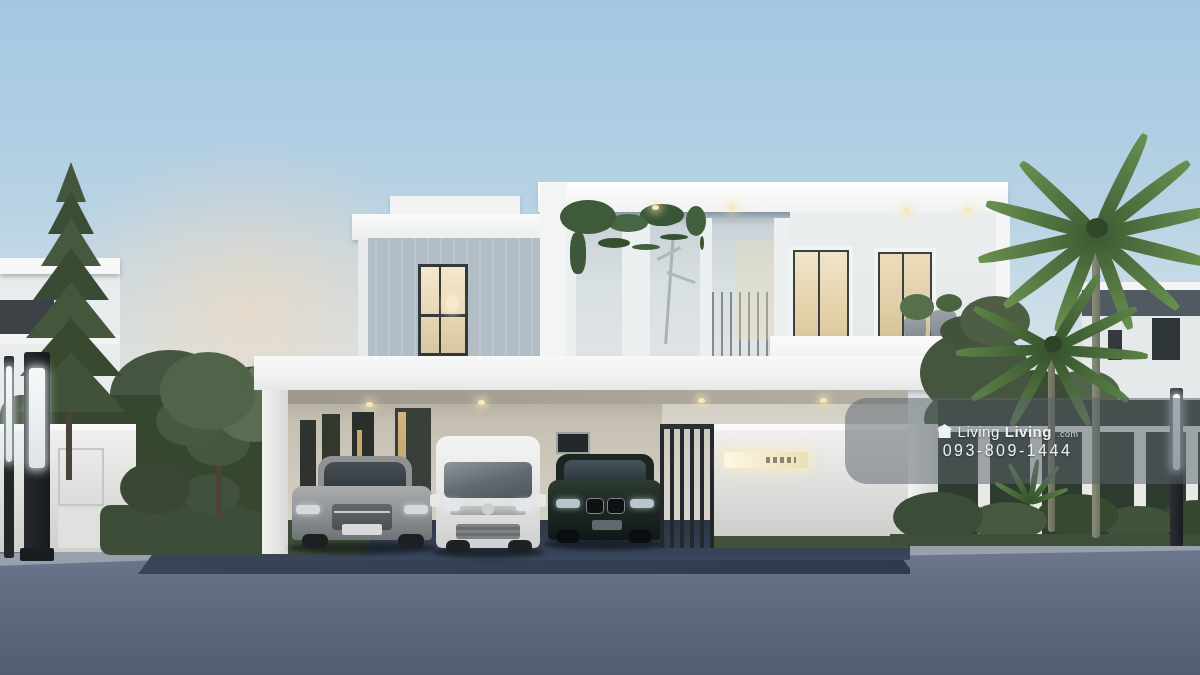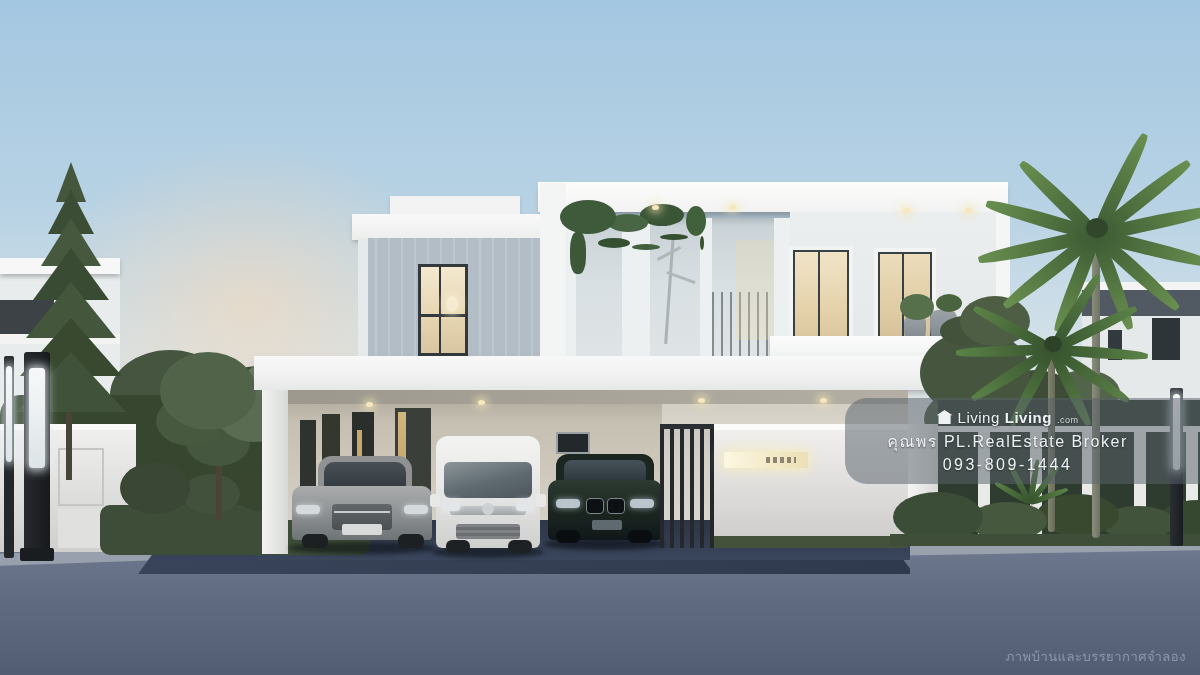--- a/index.html
+++ b/index.html
@@ -291,19 +291,17 @@
   <div class="a" style="left:1170px;top:388px;width:13px;height:158px;background:linear-gradient(90deg,#2a2e32,#1a1d20);border-radius:2px;"></div>
   <div class="led" style="left:1173px;top:394px;width:7px;height:76px;"></div>
 
   <div id="watermark">
     <div class="row1">
       <span class="logo-ic"></span>
       <span>Living</span>
         <span class="bold">Living</span>
         <span class="tld">.com</span>
     </div>
-    <div class="row2">คุณพร PL.RealEstate Broker</div>
     <div class="row3">093-809-1444</div>
   </div>
 
-  <div id="caption">ภาพบ้านและบรรยากาศจำลอง</div>
 
 </div>
 
 </body></html>

